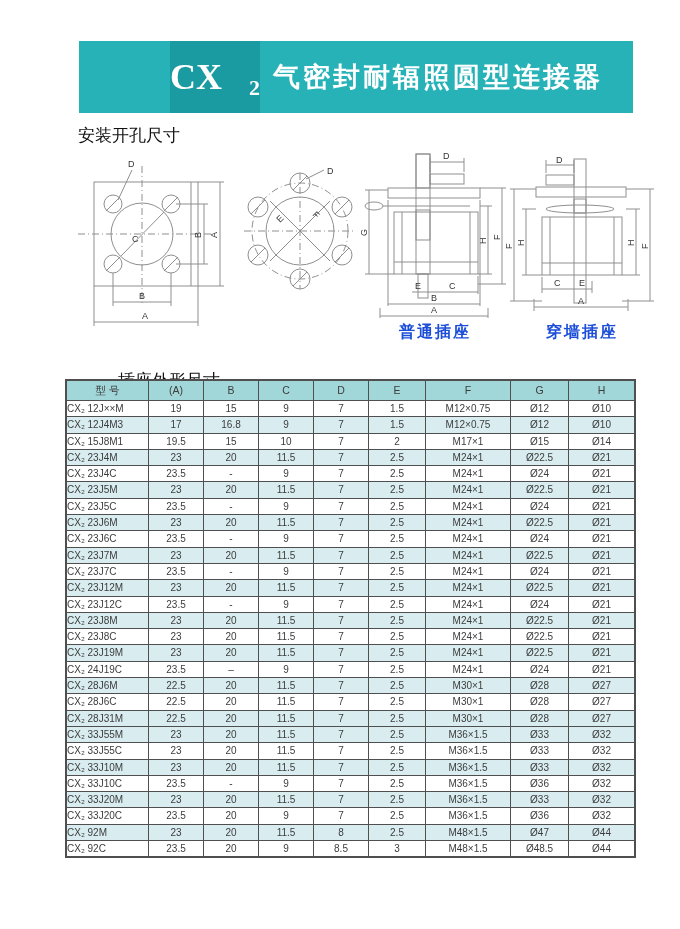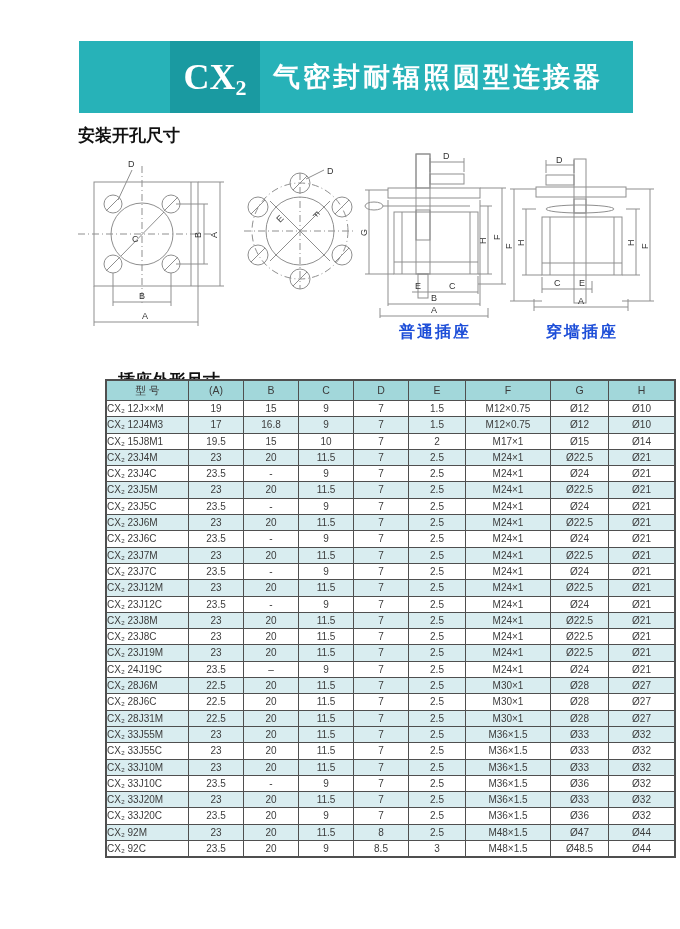--- a/index.html
+++ b/index.html
@@ -2,50 +2,50 @@
 <html><head>
 <meta charset="utf-8">
 <style>
   html,body{margin:0;padding:0;background:#ffffff;}
   .page{position:relative;width:680px;height:929px;background:#ffffff;overflow:hidden;
         font-family:"Liberation Sans","DejaVu Sans",sans-serif;color:#3c3c3c;}
 
   
   .banner{position:absolute;left:79px;top:41px;width:554px;height:72px;background:#27b2b8;}
   .logo-box{position:absolute;left:91px;top:0;width:90px;height:72px;background:#1a9aa1;
-            display:flex;align-items:center;justify-content:center;}
+            display:flex;align-items:center;justify-content:space-between;}
   .logo-main{font-family:"Liberation Serif","DejaVu Serif",serif;font-weight:700;
              font-size:36px;color:#ffffff;line-height:1;}
   .logo-sub{font-family:"Liberation Serif","DejaVu Serif",serif;font-weight:700;
             font-size:22px;color:#ffffff;line-height:1;align-self:flex-end;margin-bottom:14px;}
   .banner-title{position:absolute;left:194px;top:0;height:72px;line-height:72px;
                 font-size:27px;font-weight:700;color:#ffffff;letter-spacing:3px;white-space:nowrap;}
 
   
-  .sec{position:absolute;left:78px;margin:0;font-size:17px;font-weight:700;color:#111;}
+  .sec{position:absolute;left:78px;margin:0;font-size:17px;font-weight:400;color:#111;}
   .sec1{top:124px;}
   .sec2{top:369px;margin-left:40px;}
 
   
   svg{position:absolute;overflow:visible;}
   .thin, .thin line, .thin rect, .thin circle, .thin ellipse, .thin path
       {stroke:#8f8f8f;fill:none;stroke-width:1;}
   .cl{stroke-dasharray:7 3 1 3;} .hatch3{fill:url(#h3);} .hatch4{fill:url(#h4);}
   svg text{font:9px "Liberation Sans","DejaVu Sans",sans-serif;fill:#333;stroke:none;}
   .cap{position:absolute;top:322px;text-align:center;font-size:16px;font-weight:700;color:#1d4ed8;letter-spacing:2px;}
 
   
   table.spec{position:absolute;left:66px;top:380px;width:568px;border-collapse:collapse;
              table-layout:fixed;font-size:10px;color:#3c3c3c;}
   table.spec th, table.spec td{border:1px solid #4f4f4f;text-align:center;
              padding:0;height:15.3px;line-height:15.3px;overflow:hidden;white-space:nowrap;}
   table.spec th{background:#a2d7da;height:19px;line-height:19px;font-weight:400;font-size:10.5px;}
   table.spec td.model{text-align:left;}
   table.spec tr.alt td{background:#d9edf0;}
-  table.spec{outline:1px solid #4f4f4f;margin-left:40px;}
+  table.spec{outline:1px solid #4f4f4f;}
 </style>
 </head>
 <body>
 
 <div class="page">
 
   <div class="banner">
     <div class="logo-box">
       <span class="logo-main">CX</span>
         <span class="logo-sub">2</span>

